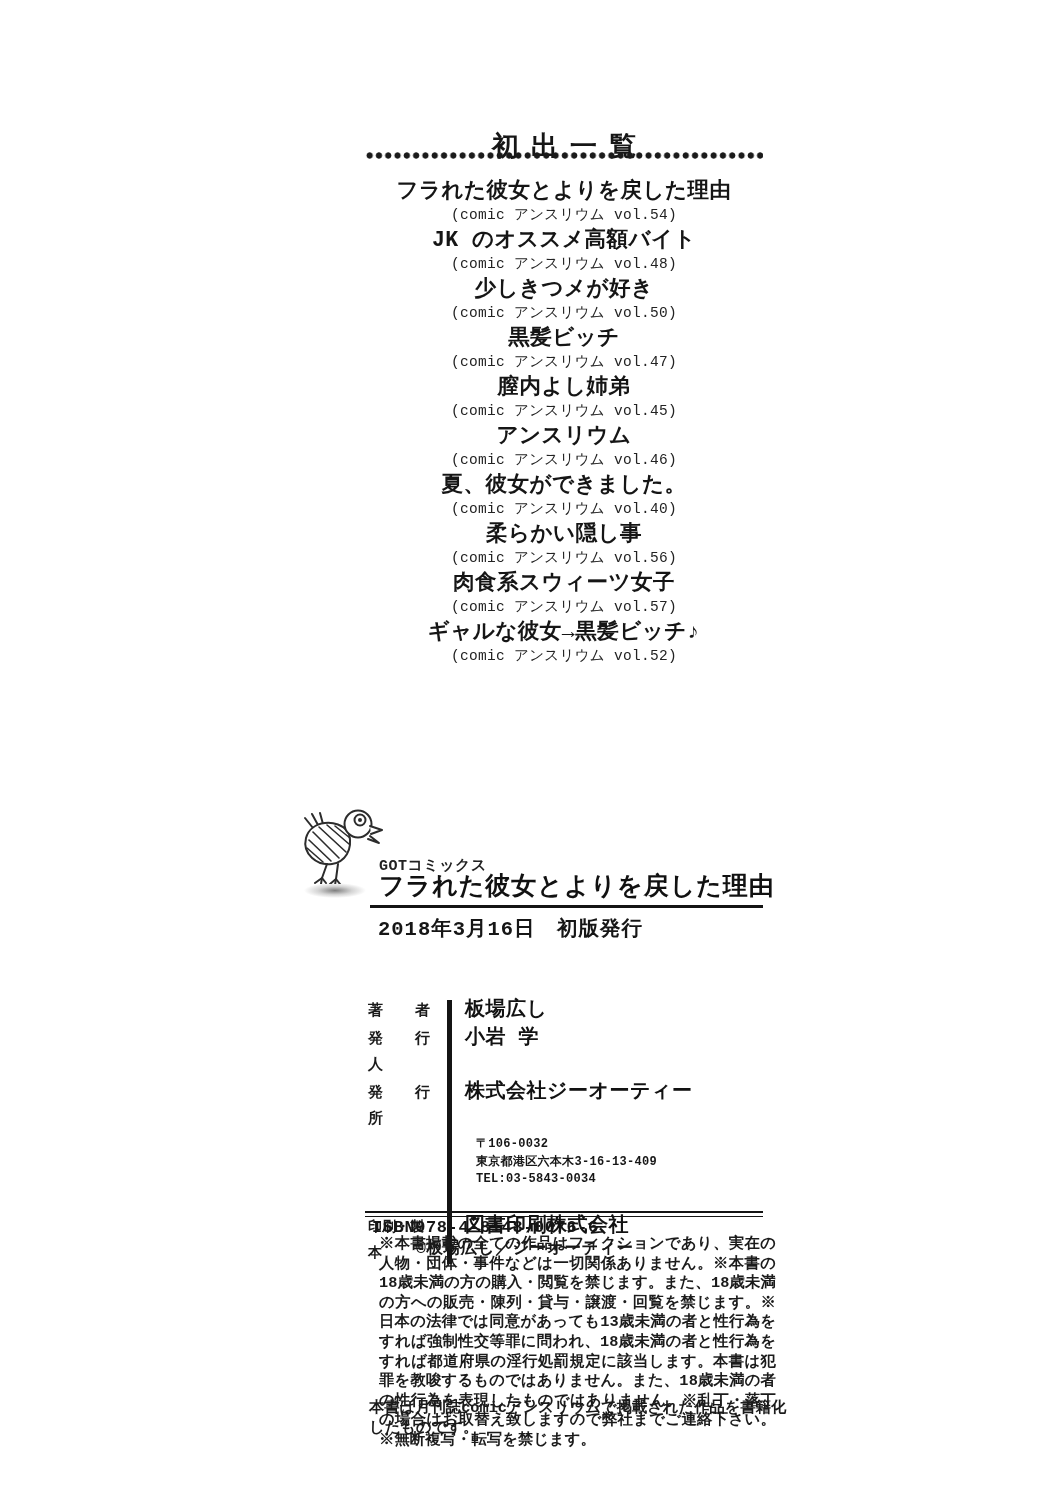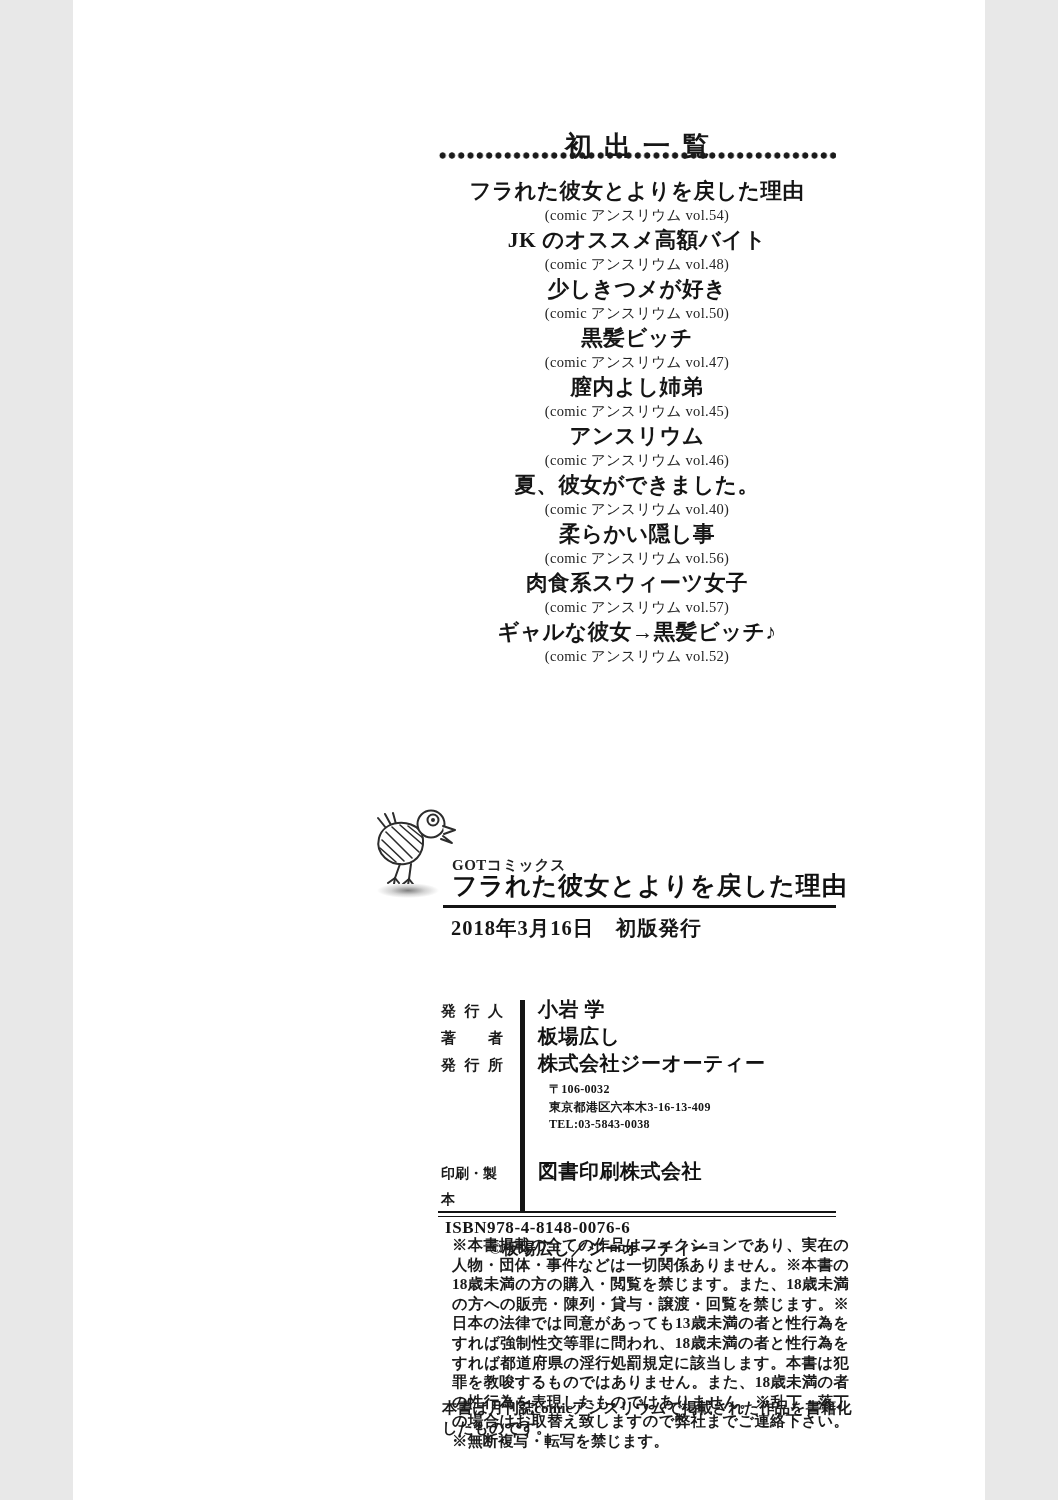--- a/index.html
+++ b/index.html
@@ -1,22 +1,22 @@
 <!DOCTYPE html>
 <html><head>
 <meta charset="utf-8">
 <style>
   html,body { margin:0; padding:0; background:#e8e8e8; }
   .page {
     position:relative;
-    width:912px; height:1500px;
+    width:1058px; height:1500px;
     margin:0 auto;
     background:#ffffff;
     color:#1c1c1c;
-    font-family:Liberation Serif, serif;
+    font-family:Liberation Mono, monospace;
     overflow:hidden;
   }
   
   .list-title {
     position:absolute; left:330px; top:110px; width:468px;
     text-align:center;
     font-size:27px; font-weight:700;
     letter-spacing:0.45em; text-indent:0.45em;
     color:#161616;
   }
@@ -199,36 +199,36 @@
   </div>
   <div class="bird-shadow"></div>
 
   <div class="imprint-label">GOTコミックス</div>
   <div class="book-title">フラれた彼女とよりを戻した理由</div>
   <div class="title-rule"></div>
   <div class="edition-date">2018年3月16日　初版発行</div>
 
   <div class="credits">
     <div class="vbar"></div>
+    <div class="credit-row row-author">
+      <div class="credit-label">著 者</div>
+      <div class="credit-value">板場広し</div>
+    </div>
     <div class="credit-row row-editor">
       <div class="credit-label">発 行 人</div>
       <div class="credit-value">小岩 学</div>
     </div>
-    <div class="credit-row row-author">
-      <div class="credit-label">著 者</div>
-      <div class="credit-value">板場広し</div>
-    </div>
     <div class="credit-row row-publisher">
       <div class="credit-label">発 行 所</div>
       <div class="credit-value">株式会社ジーオーティー</div>
     </div>
     <div class="address-block">
       <div class="address-line">〒106-0032</div>
       <div class="address-line">東京都港区六本木3-16-13-409</div>
-      <div class="address-line">TEL:03-5843-0038</div>
+      <div class="address-line">TEL:03-5843-0034</div>
     </div>
     <div class="credit-row row-printer">
       <div class="credit-label compact">印刷・製本</div>
       <div class="credit-value">図書印刷株式会社</div>
     </div>
   </div>
 
   <div class="isbn-block">
     <div class="isbn-line">ISBN978-4-8148-0076-6</div>
     <div class="copyright-line">©板場広し／ジーオーティー</div>

